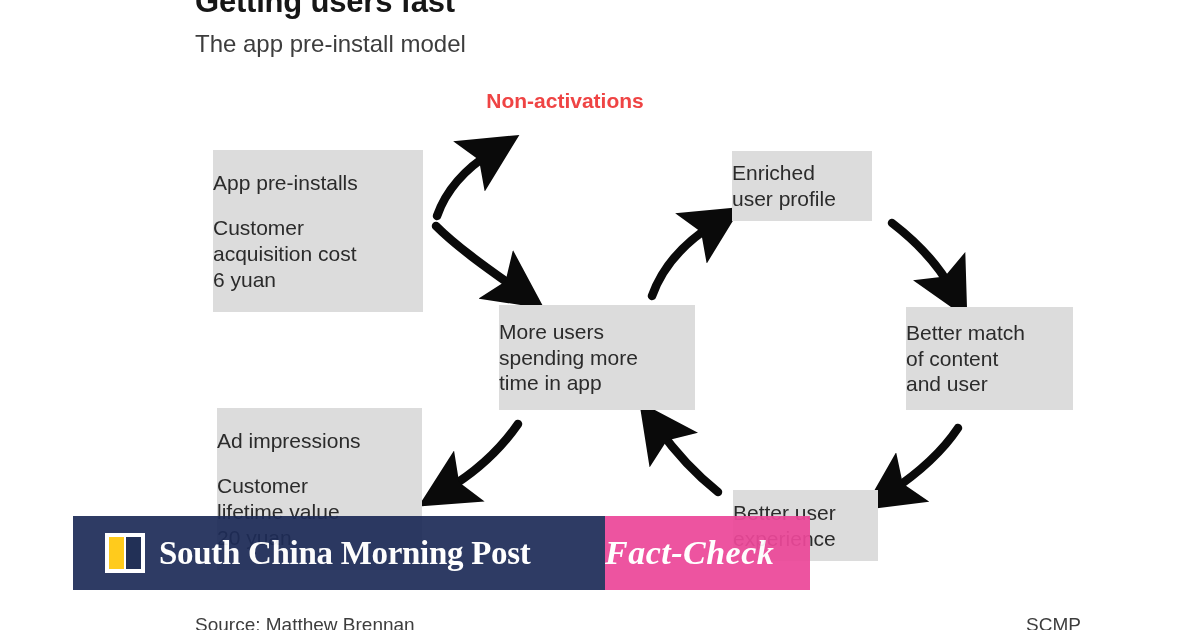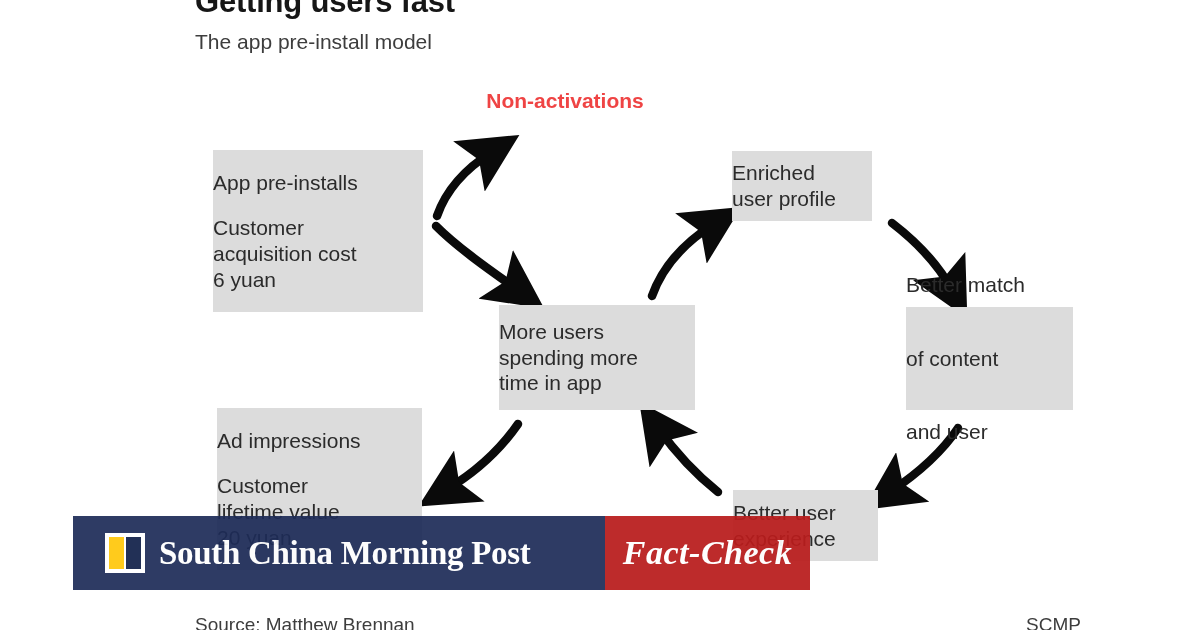--- a/index.html
+++ b/index.html
@@ -13,21 +13,21 @@
   #stage{position:absolute;left:0;top:0;width:1200px;height:630px;overflow:hidden;margin-left:40px;}
 
   
   .title{
     position:absolute;left:155px;top:-16px;
     font-size:31px;font-weight:bold;color:#161616;
     letter-spacing:-0.2px;white-space:nowrap;
   }
   .subtitle{
     position:absolute;left:155px;top:30px;
-    font-size:21px;color:#3d3d3d;white-space:nowrap;
+    font-size:24px;color:#3d3d3d;white-space:nowrap;
   }
 
   
   .box{
     position:absolute;
     background:#dcdcdc;
     color:#2b2b2b;
     display:flex;flex-direction:column;
     align-items:flex-start;justify-content:center;
     text-align:center;
@@ -63,22 +63,22 @@
     width:40px;height:40px;border:3px solid #ffffff;background:#ffffff;
     display:flex;box-sizing:border-box;flex:0 0 auto;
   }
   .logo-yellow{flex:1;background:#ffc709;margin:1px;}
   .logo-navy{flex:1;background:#101f48;margin:1px;}
   .banner-name{
     color:#ffffff;font-family:"Liberation Serif", serif;
     font-weight:bold;font-size:33px;letter-spacing:-0.3px;white-space:nowrap;
   }
   .banner-gold{
-    background:#b91c1c;opacity:0.93;
-    flex:1;display:flex;align-items:center;justify-content:center;
+    background:#ec4899;opacity:0.93;
+    flex:1;display:flex;align-items:center;justify-content:flex-start;
   }
   .banner-fact{
     color:#ffffff;font-family:"Liberation Serif", serif;
     font-weight:bold;font-style:italic;font-size:34px;
     letter-spacing:0.5px;white-space:nowrap;
   }
 
   
   .source{
     position:absolute;left:155px;top:614px;
@@ -134,21 +134,21 @@
     <span class="ln">More users</span>
     <span class="ln">spending more</span>
     <span class="ln">time in app</span>
   </div>
 
   <div class="box" style="left:692px;top:151px;width:140px;height:70px;">
     <span class="ln">Enriched</span>
     <span class="ln">user profile</span>
   </div>
 
-  <div class="box" style="left:866px;top:307px;width:167px;height:103px;gap:48px;">
+  <div class="box" style="left:866px;top:307px;width:167px;height:103px;">
     <span class="ln">Better match</span>
     <span class="ln">of content</span>
     <span class="ln">and user</span>
   </div>
 
   <div class="box" style="left:693px;top:490px;width:145px;height:71px;">
     <span class="ln">Better user</span>
     <span class="ln">experience</span>
   </div>
 

